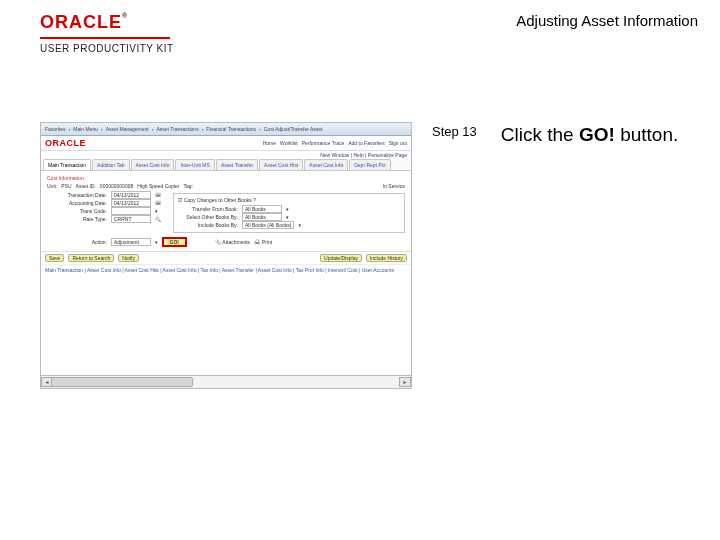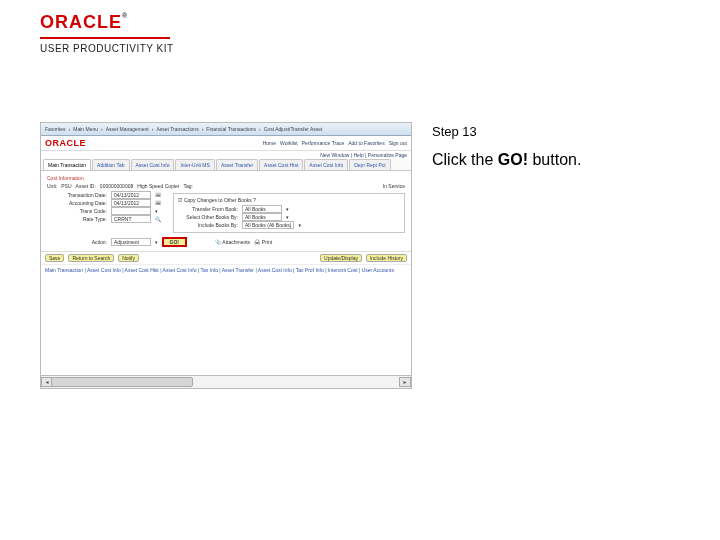--- a/index.html
+++ b/index.html
@@ -32,37 +32,38 @@
 .btn-mini{display:inline-block;border:1px solid #aaa;background:#f4f198;padding:0 3px;font-size:5px;color:#333;border-radius:2px}
 .btn-go{border:2px solid #c00;padding:0 6px;font-weight:bold;font-size:5px;color:#333;background:#f4f198;display:inline-block}
 .shot-footer{display:flex;gap:4px;align-items:center;padding:2px 4px;font-size:5px;border-top:1px solid #ddd}
 .shot-links{font-size:5px;color:#35a;padding:2px 4px;white-space:nowrap;overflow:hidden;border-top:1px solid #eee}
 .scroll-gap{height:100px}
 .hscroll{height:12px;border:1px solid #bbb;border-top:none;background:#f3f3f3;position:relative}
 .hscroll .thumb{position:absolute;left:10px;top:1px;height:8px;width:140px;background:#d6d6d6;border:1px solid #aaa;border-radius:2px}
 .hscroll .arrow{position:absolute;top:1px;width:10px;height:8px;background:#e6e6e6;border:1px solid #aaa;font-size:6px;text-align:center;line-height:8px;color:#555}
 .hscroll .arrow.l{left:0}
 .hscroll .arrow.r{right:0}
-.instructions{flex:1;display:flex;flex-direction:column;gap:12px;padding-top:2px}
+.instructions{flex:1;display:flex;flex-direction:row;gap:24px;padding-top:2px}
 .step{font-size:13px}
-.inst{font-size:16px}
+.inst{font-size:19px}
 .inst b{font-weight:bold}
 </style>
 </head>
 <body>
 
 <div class="page">
   <div class="topbar">
     <div class="logo-block">
       <div class="oracle-logo">
         <span>ORACLE</span><span class="tm">®</span>
       </div>
       <div class="logo-rule"></div>
       <div class="upk">USER PRODUCTIVITY KIT</div>
     </div>
+    <div class="title">Adjusting Asset Information</div>
   </div>
 
   <div class="body-row">
     <div>
       <div class="shot">
         <div class="shot-bar">
           <span>Favorites</span>
             <span>›</span>
           <span>Main Menu</span>
             <span>›</span>

